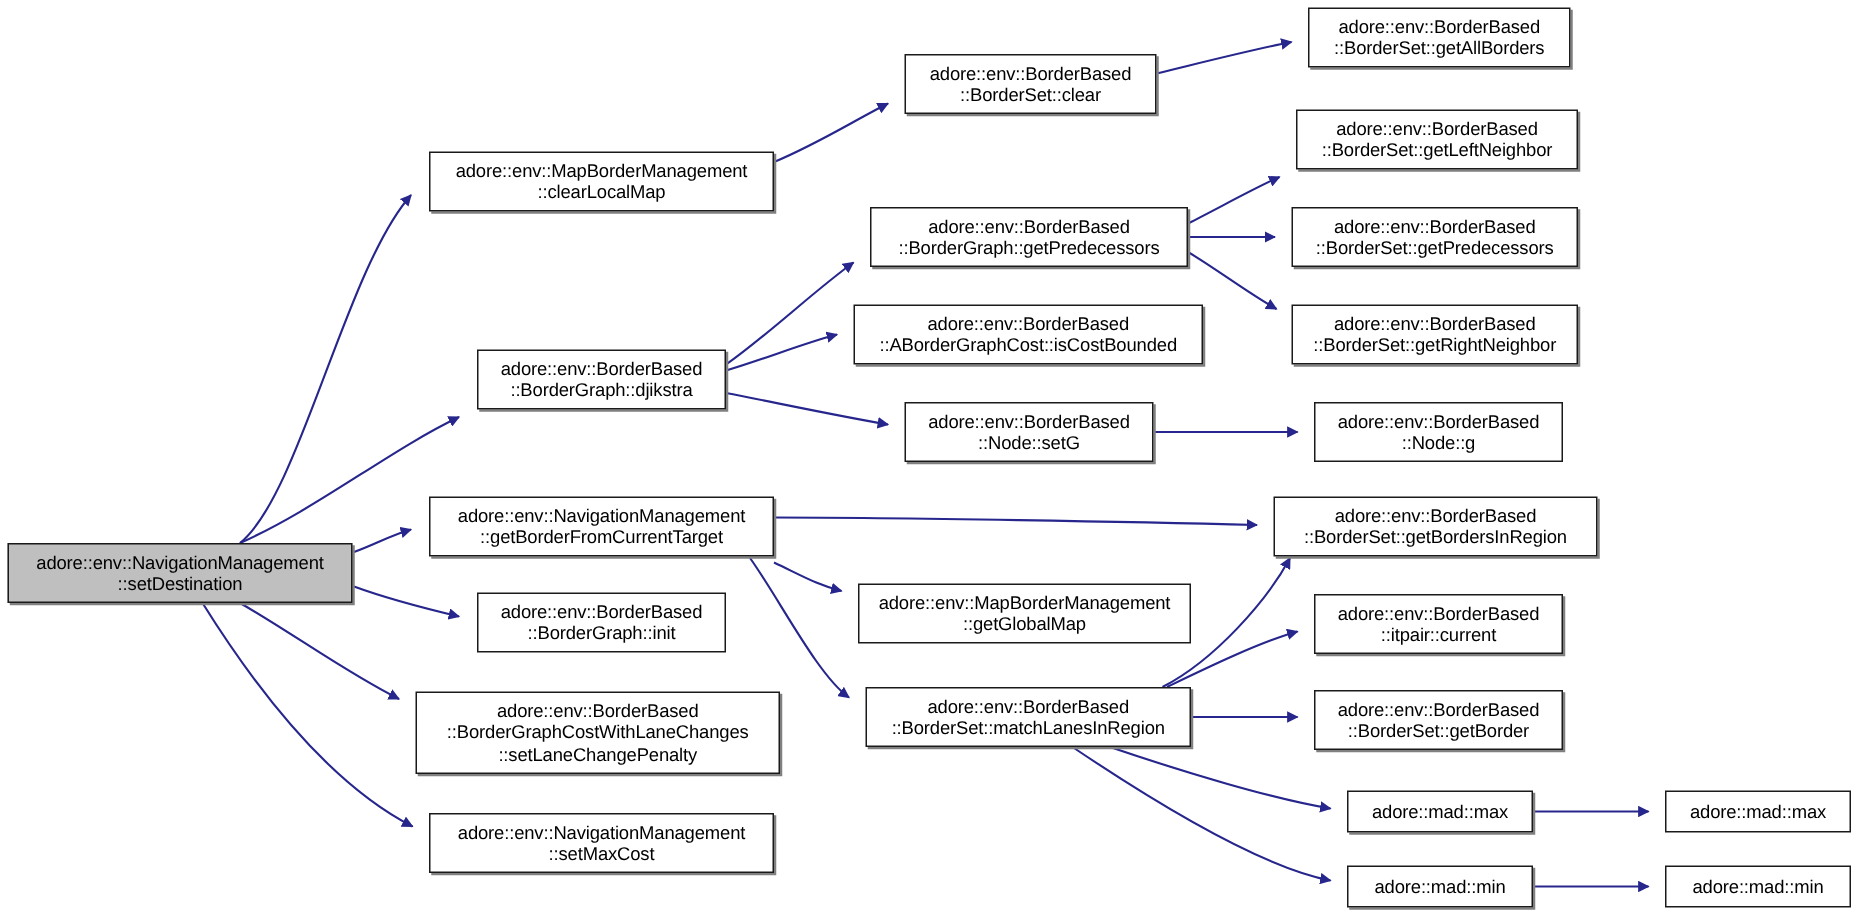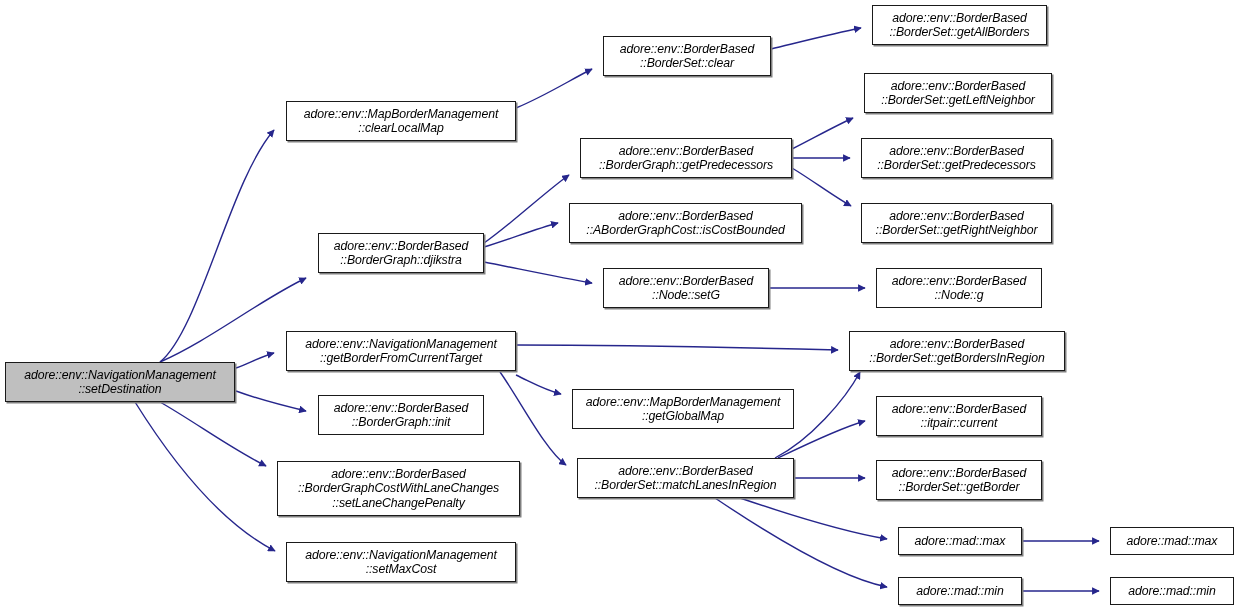--- a/index.html
+++ b/index.html
@@ -41,21 +41,20 @@
     z-index: 2;
   }
   .node.root {
     background: #bfbfbf;
   }
   .node.flat {
     box-shadow: none;
   }
   .node span {
     display: block;
-    font-style: italic;
   }
 </style>
 </head>
 <body>
 
 <div id="canvas">
   <svg id="edges" viewBox="0 0 1237 611">
     <defs>
       <marker id="arrow" viewBox="0 0 10 10" refX="9" refY="5" markerWidth="5.5" markerHeight="5.5" orient="auto-start-reverse">
         <path d="M 0 0 L 10 5 L 0 10 z" fill="#26268c"></path>

